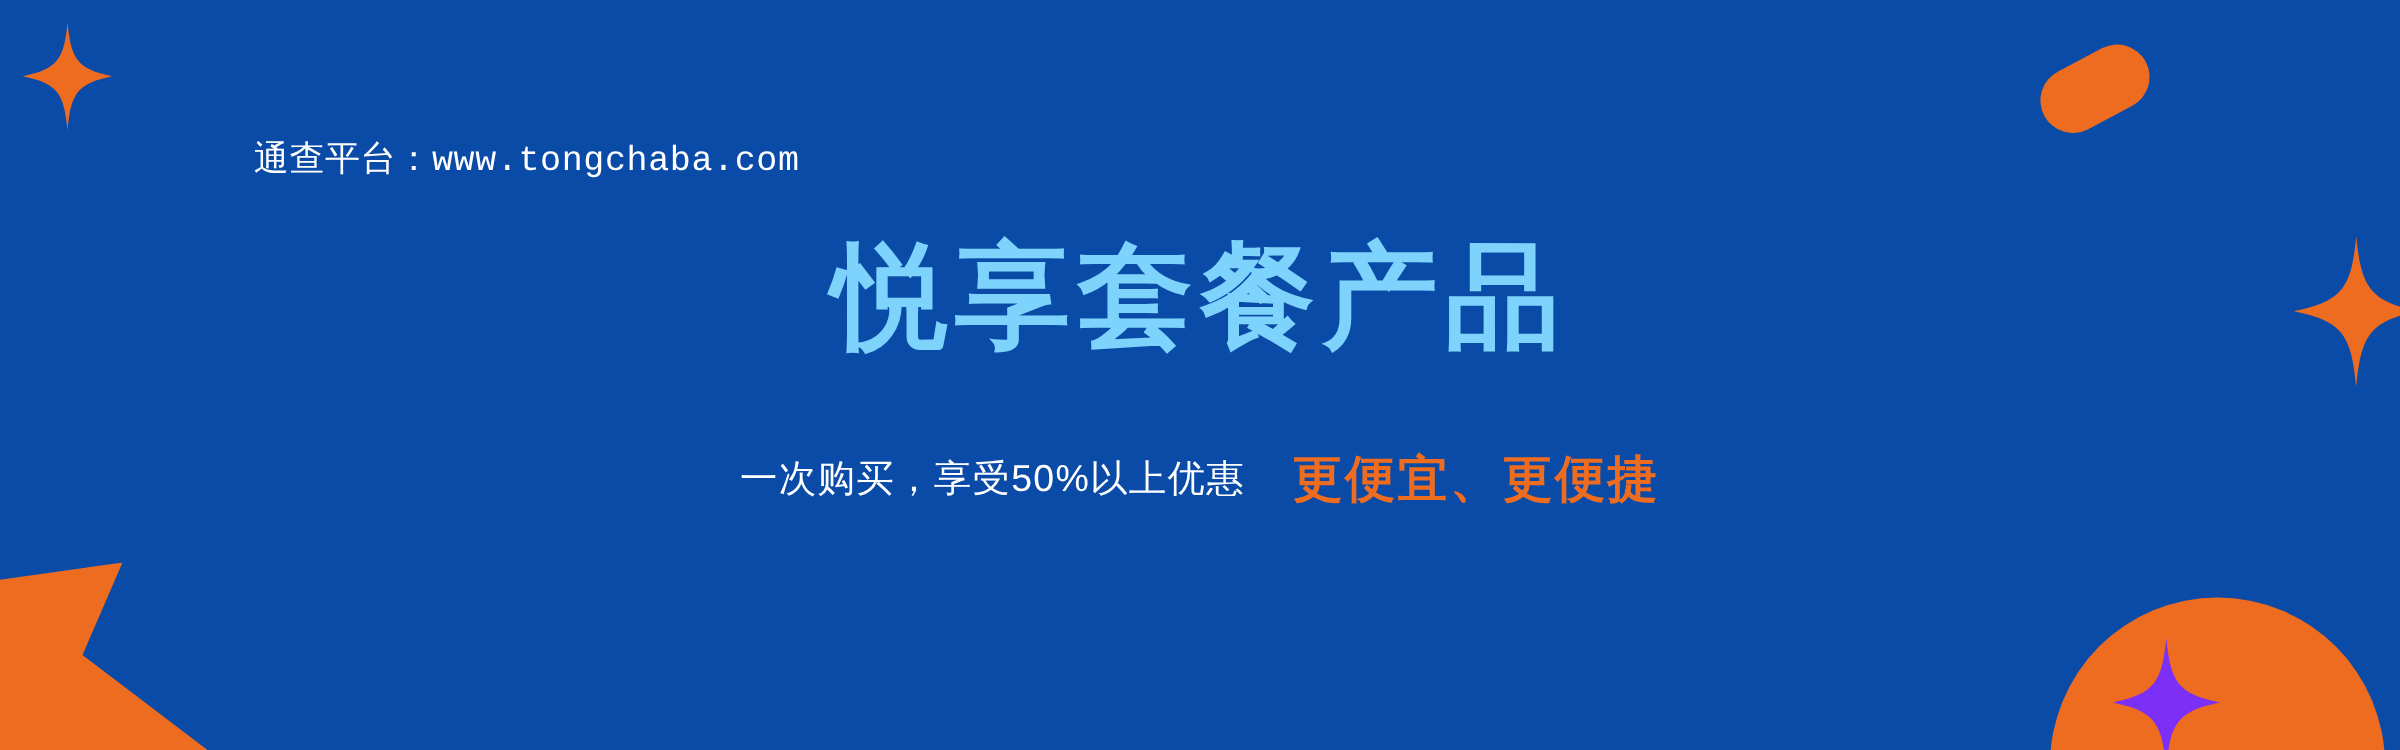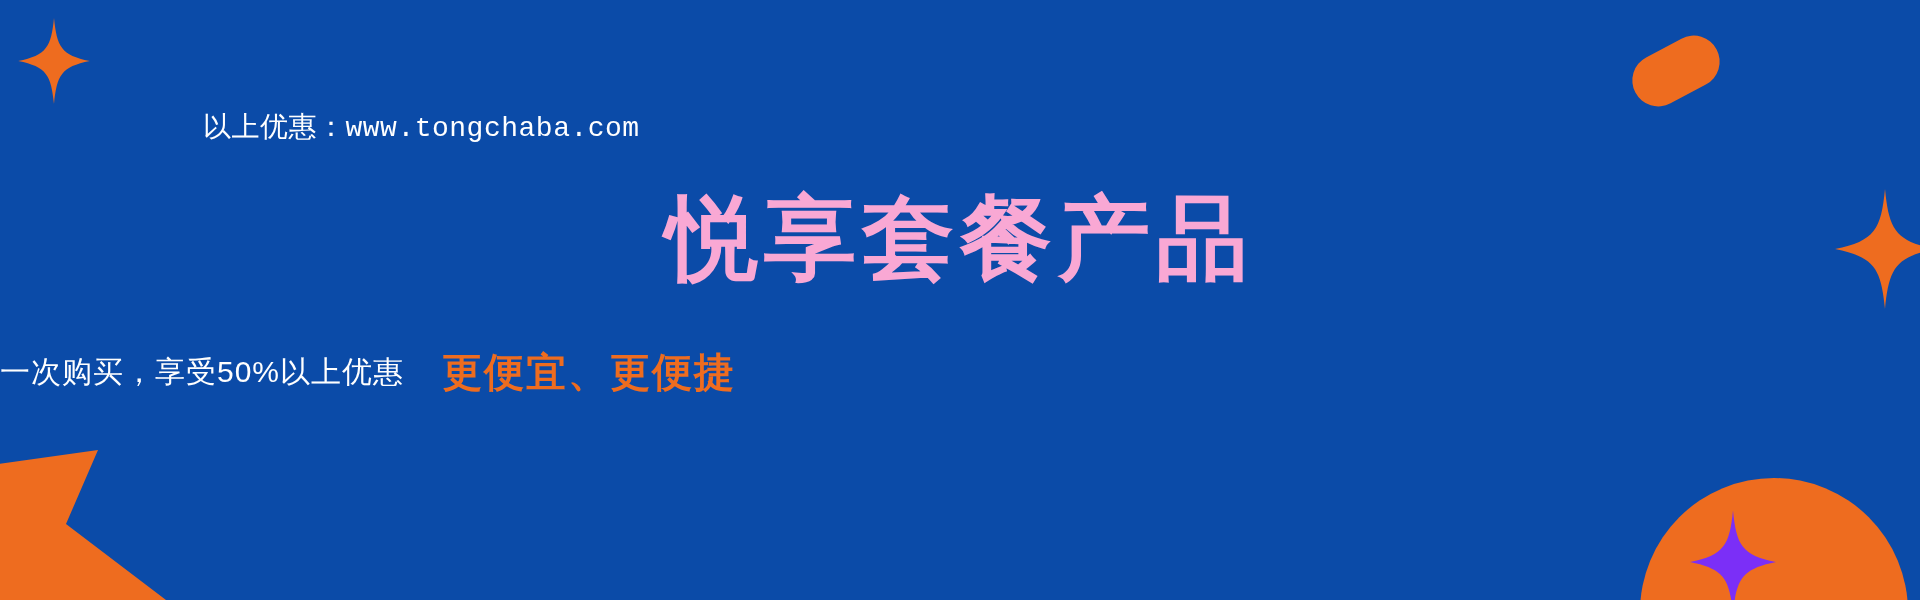--- a/index.html
+++ b/index.html
@@ -110,32 +110,32 @@
   }
 
   #headline {
     position: absolute;
     left: 0;
     top: 192px;
     width: 1920px;
     text-align: center;
     font-size: 92px;
     font-weight: bold;
-    color: #f9a8d4;
+    color: #7dd3fc;
     letter-spacing: 6px;
     line-height: 1;
     white-space: nowrap;
   }
 
   #subline {
     position: absolute;
     left: 0;
-    top: 352px;
+    top: 364px;
     width: 1920px;
-    text-align: left;
+    text-align: center;
     white-space: nowrap;
     line-height: 1;
   }
   #sub-white {
     font-size: 30px;
     color: #ffffff;
     letter-spacing: 1px;
     vertical-align: middle;
   }
   #sub-gap {
@@ -175,21 +175,21 @@
 
     <svg id="star-purple" class="star" viewBox="0 0 100 120">
       <path d="M50 0 C54 40 60 52 100 60 C60 68 54 80 50 120 C46 80 40 68 0 60 C40 52 46 40 50 0 Z" fill="#7b2ff7"></path>
     </svg>
 
   </div>
 
   <div id="content">
 
     <div id="site-line">
-      <span id="site-label">以上优惠：</span><span id="site-url">www.tongchaba.com</span>
+      <span id="site-label">通查平台：</span><span id="site-url">www.tongchaba.com</span>
     </div>
 
     <div id="headline">悦享套餐产品</div>
 
     <div id="subline">
       <span id="sub-white">一次购买，享受50%以上优惠</span><span id="sub-gap"></span><span id="sub-orange">更便宜、更便捷</span>
     </div>
 
   </div>
 </div>

